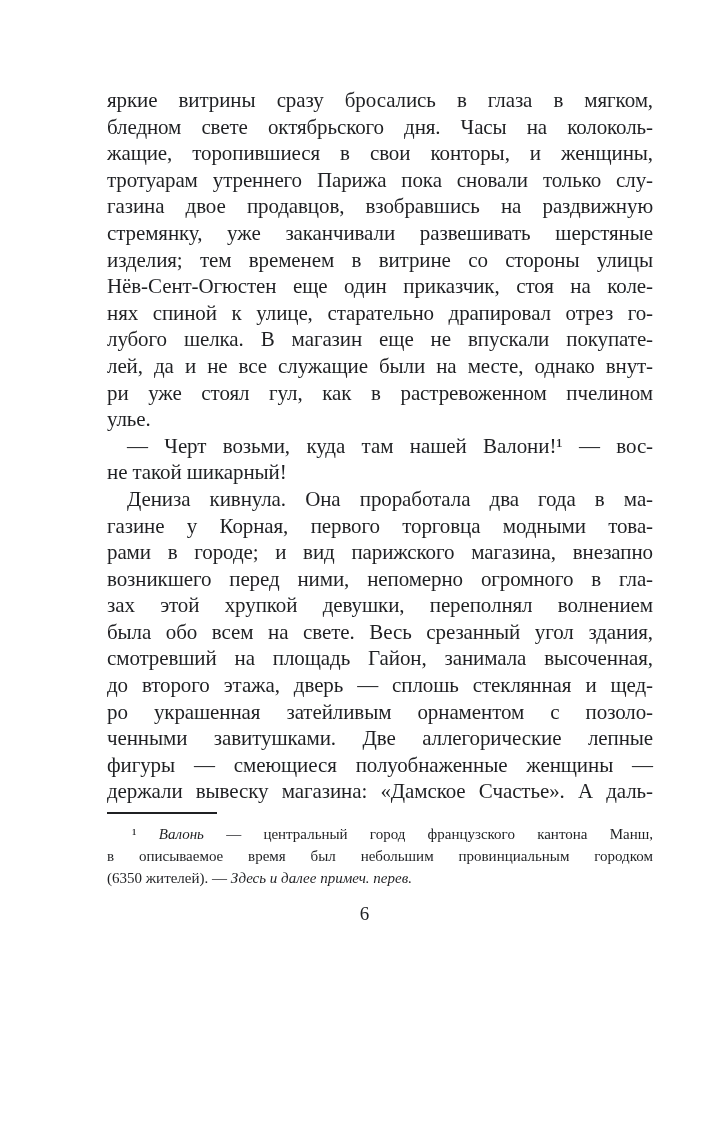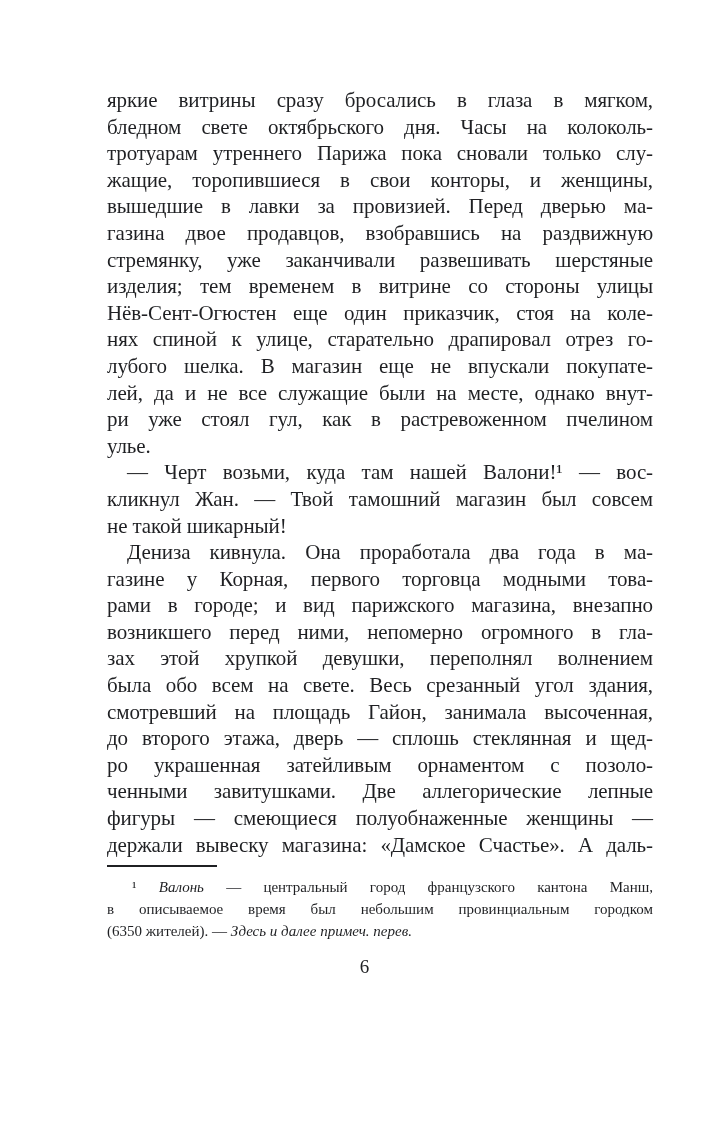--- a/index.html
+++ b/index.html
@@ -68,34 +68,32 @@
   }
 </style>
 </head>
 <body>
 
 <div class="page">
   <div class="text-block">
     <div class="body-text">
         <div class="line">яркие витрины сразу бросались в глаза в мягком,</div>
         <div class="line">бледном свете октябрьского дня. Часы на колоколь-</div>
+        <div class="line">жащие, торопившиеся в свои конторы, и женщины,</div>
         <div class="line">тротуарам утреннего Парижа пока сновали только слу-</div>
-        <div class="line">жащие, торопившиеся в свои конторы, и женщины,</div>
-        <div class="line">вышедшие в лавки за провизией. Перед дверью ма-</div>
         <div class="line">газина двое продавцов, взобравшись на раздвижную</div>
         <div class="line">стремянку, уже заканчивали развешивать шерстяные</div>
         <div class="line">изделия; тем временем в витрине со стороны улицы</div>
         <div class="line">Нёв-Сент-Огюстен еще один приказчик, стоя на коле-</div>
         <div class="line">нях спиной к улице, старательно драпировал отрез го-</div>
         <div class="line">лубого шелка. В магазин еще не впускали покупате-</div>
         <div class="line">лей, да и не все служащие были на месте, однако внут-</div>
         <div class="line">ри уже стоял гул, как в растревоженном пчелином</div>
         <div class="line no-just">улье.</div>
         <div class="line indent">— Черт возьми, куда там нашей Валони!¹ — вос-</div>
-        <div class="line">кликнул Жан. — Твой тамошний магазин был совсем</div>
         <div class="line no-just">не такой шикарный!</div>
         <div class="line indent">Дениза кивнула. Она проработала два года в ма-</div>
         <div class="line">газине у Корная, первого торговца модными това-</div>
         <div class="line">рами в городе; и вид парижского магазина, внезапно</div>
         <div class="line">возникшего перед ними, непомерно огромного в гла-</div>
         <div class="line">зах этой хрупкой девушки, переполнял волнением</div>
         <div class="line">была обо всем на свете. Весь срезанный угол здания,</div>
         <div class="line">смотревший на площадь Гайон, занимала высоченная,</div>
         <div class="line">до второго этажа, дверь — сплошь стеклянная и щед-</div>
         <div class="line">ро украшенная затейливым орнаментом с позоло-</div>

